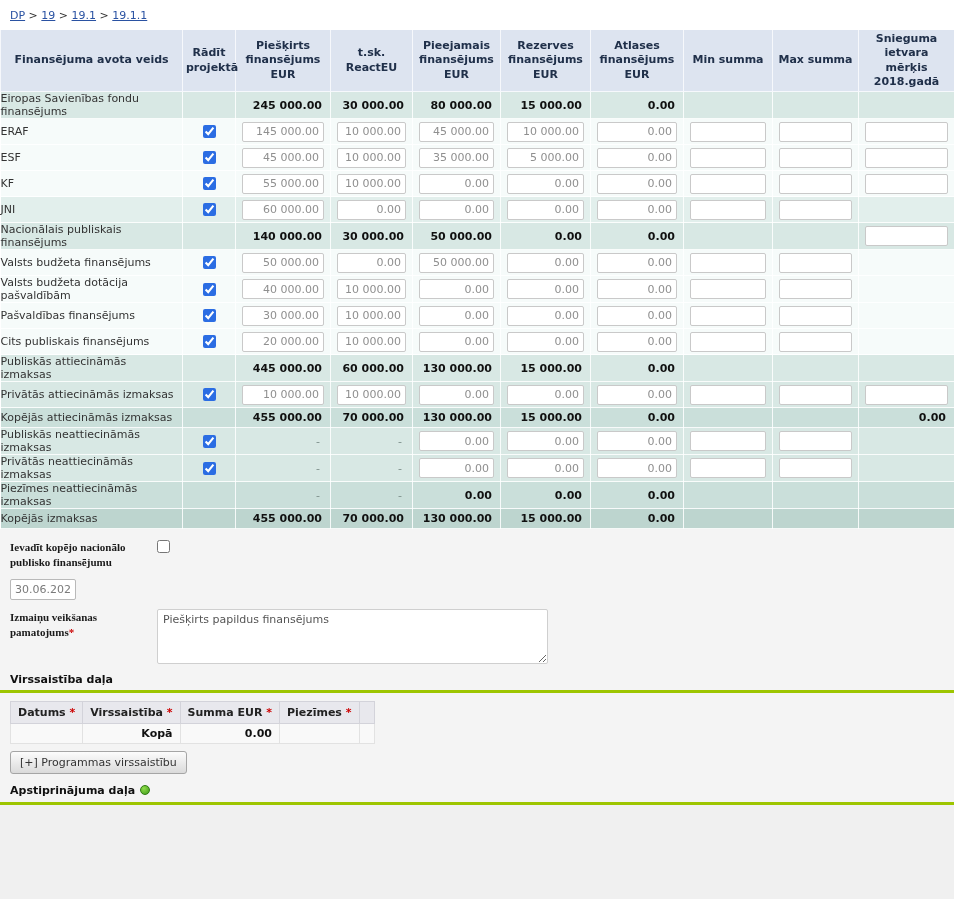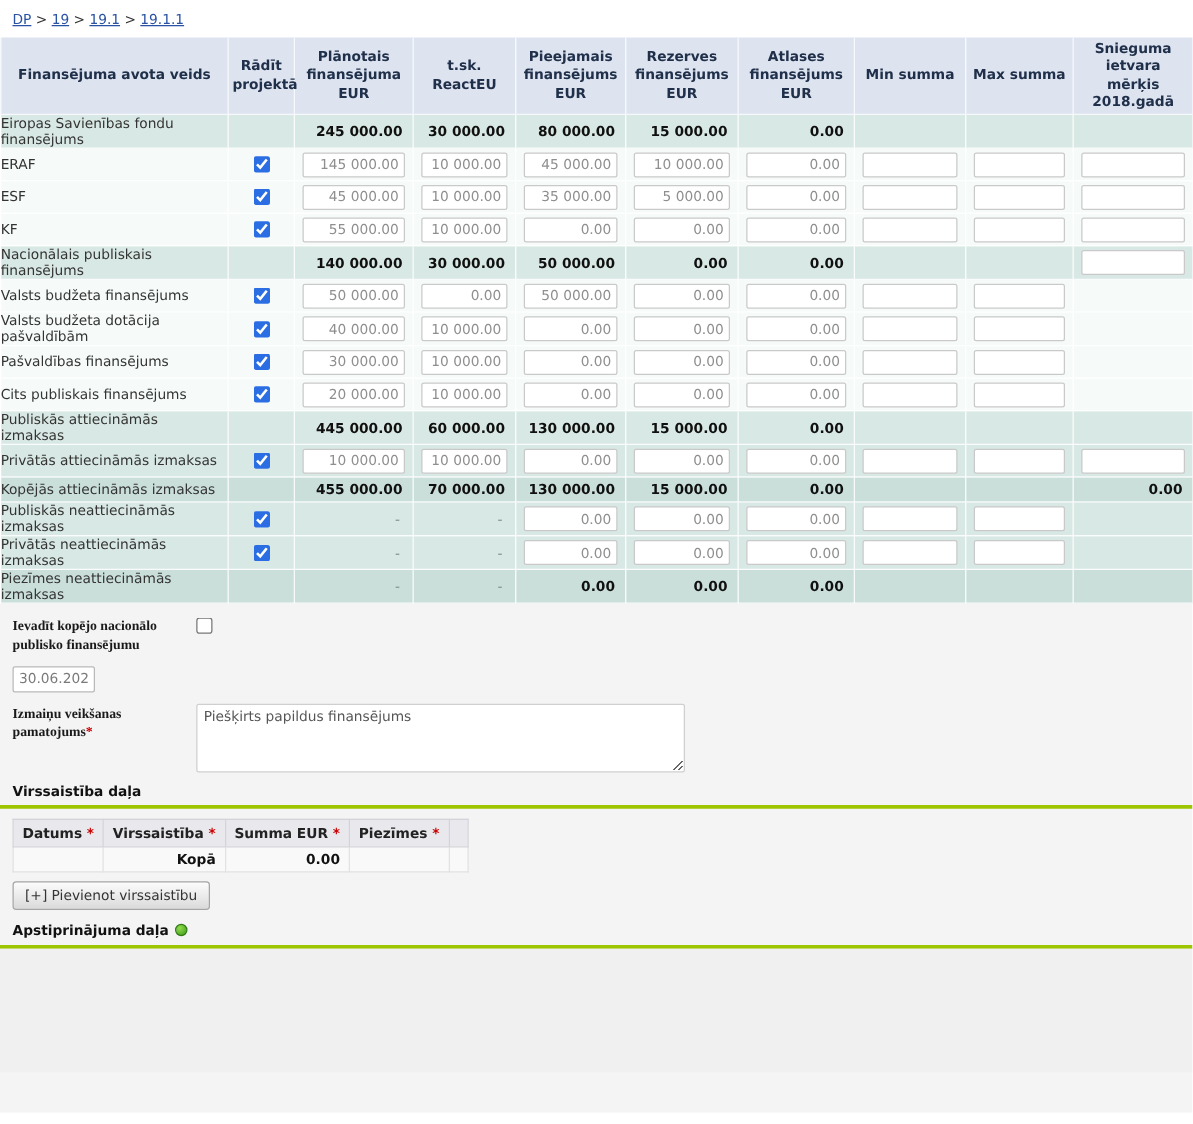--- a/index.html
+++ b/index.html
@@ -80,21 +80,21 @@
       <col style="width:90px">
       <col style="width:93px">
       <col style="width:89px">
     <col style="width:86px">
       <col style="width:96px">
   </colgroup>
   <thead>
       <tr>
         <th>Finansējuma avota veids</th>
         <th>Rādīt projektā</th>
-        <th>Plānotais finansējuma EUR</th>
+        <th>Piešķirts finansējums EUR</th>
         <th>t.sk. ReactEU</th>
         <th>Pieejamais finansējums EUR</th>
         <th>Rezerves finansējums EUR</th>
         <th>Atlases finansējums EUR</th>
         <th>Min summa</th>
         <th>Max summa</th>
         <th>Snieguma ietvara mērķis 2018.gadā</th>
       </tr>
     </thead>
   <tbody>
@@ -197,20 +197,46 @@
         <td>
           <input class="cell" style="">
         </td>
         <td>
           <input class="cell" style="">
         </td>
         <td>
           <input class="cell" style="">
         </td>
       </tr>
+      <tr class="bg-j inp">
+        <td class="label">JNI</td>
+        <td class="cb"><input type="checkbox" checked="" style=""></td>
+        <td>
+          <input class="cell" value="60 000.00" style="">
+        </td>
+        <td>
+          <input class="cell" value="0.00" style="">
+        </td>
+        <td>
+          <input class="cell" value="0.00" style="">
+        </td>
+        <td>
+          <input class="cell" value="0.00" style="">
+        </td>
+        <td>
+          <input class="cell" value="0.00" style="">
+        </td>
+        <td>
+          <input class="cell" style="">
+        </td>
+        <td>
+          <input class="cell" style="">
+        </td>
+        <td></td>
+      </tr>
       <tr class="bg-t inp">
         <td class="label">Nacionālais publiskais finansējums</td>
         <td class="cb"></td>
         <td>
           <span class="val">140 000.00</span>
         </td>
         <td>
           <span class="val">30 000.00</span>
         </td>
         <td>
@@ -465,20 +491,42 @@
           <span class="dash">-</span>
         </td>
         <td>
           <span class="dash">-</span>
         </td>
         <td>
           <span class="val">0.00</span>
         </td>
         <td>
           <span class="val">0.00</span>
+        </td>
+        <td>
+          <span class="val">0.00</span>
+        </td>
+        <td></td>
+        <td></td>
+        <td></td>
+      </tr>
+      <tr class="bg-t3 tot">
+        <td class="label">Kopējās izmaksas</td>
+        <td class="cb"></td>
+        <td>
+          <span class="val">455 000.00</span>
+        </td>
+        <td>
+          <span class="val">70 000.00</span>
+        </td>
+        <td>
+          <span class="val">130 000.00</span>
+        </td>
+        <td>
+          <span class="val">15 000.00</span>
         </td>
         <td>
           <span class="val">0.00</span>
         </td>
         <td></td>
         <td></td>
         <td></td>
       </tr>
     </tbody>
 </table>
@@ -514,21 +562,21 @@
     <tbody>
       <tr>
         <td style="width:55px"></td>
         <td class="b" style="width:78px">Kopā</td>
         <td class="b" style="width:84px">0.00</td>
         <td style="width:62px"></td>
         <td style="width:14px"></td>
       </tr>
     </tbody>
   </table>
-  <button class="add-btn">[+] Pievienot virssaistību</button>
+  <button class="add-btn">[+] Programmas virssaistību</button>
 
   <div class="apst-title">
     <span>Apstiprinājuma daļa</span>
     <span class="info-icon"></span>
   </div>
   <div class="greenline"></div>
 
   <div class="approval">
     
     

